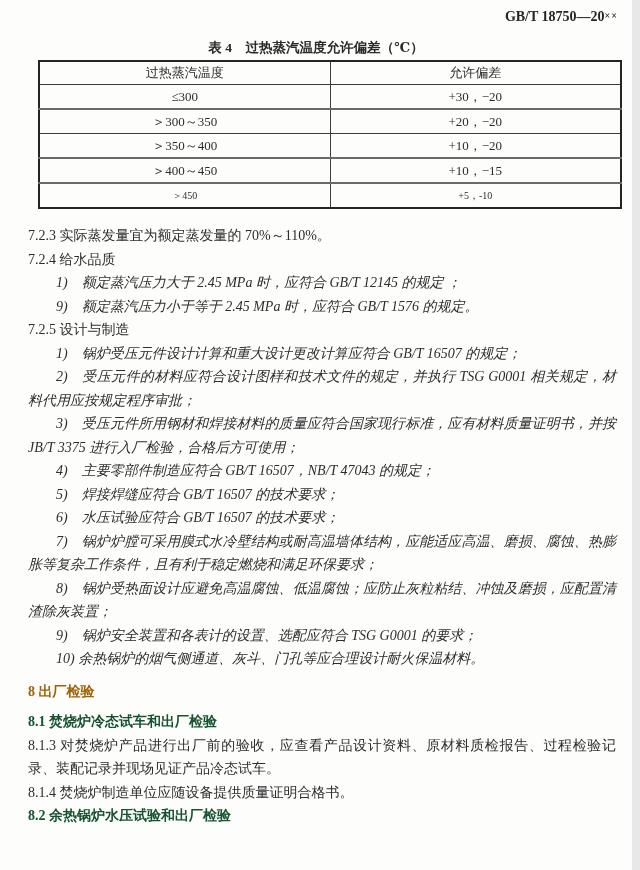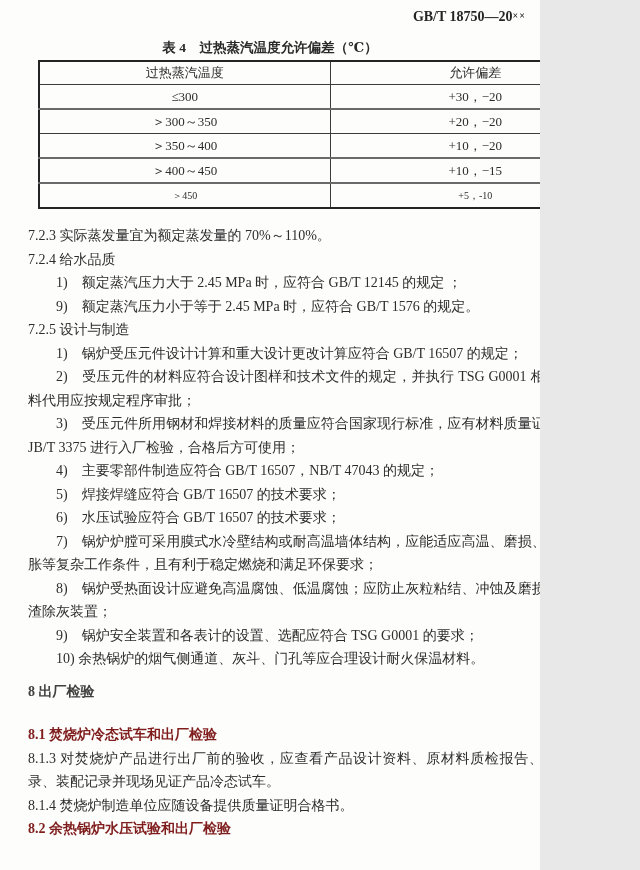--- a/index.html
+++ b/index.html
@@ -2,21 +2,21 @@
 <html lang="zh"><head>
 <meta charset="utf-8">
 <style>
   html, body {
     margin: 0;
     padding: 0;
     background: #e8e8e8;
   }
   .page {
     position: relative;
-    width: 540px;
+    width: 632px;
     height: 870px;
     margin: 0;
     background: #fdfdfc;
     overflow: hidden;
     font-family: "Liberation Serif", "DejaVu Serif", serif;
     color: #2d2d2d;
   }
   .doc-header {
     padding-top: 8px;
     padding-right: 14px;
@@ -78,30 +78,31 @@
     line-height: 23.5px;
     text-align: justify;
     color: #2d2d2d;
   }
   .body-text p {
     margin: 0;
     padding: 0;
   }
   .body-text p.item {
     text-indent: 2em;
+    font-style: italic;
   }
   .body-text p.chapter-heading {
     font-weight: bold;
     margin-top: 9px;
-    margin-bottom: 20px;
-    color: #404040;
+    margin-bottom: 7px;
+    color: #a16207;
   }
   .body-text p.section-heading {
     font-weight: bold;
-    color: #7f1d1d;
+    color: #14532d;
   }
 </style>
 </head>
 <body>
 
 <div class="page">
 
   <div class="doc-header">
     <span>GB/T 18750—20</span><span class="suffix">××</span>
   </div>

